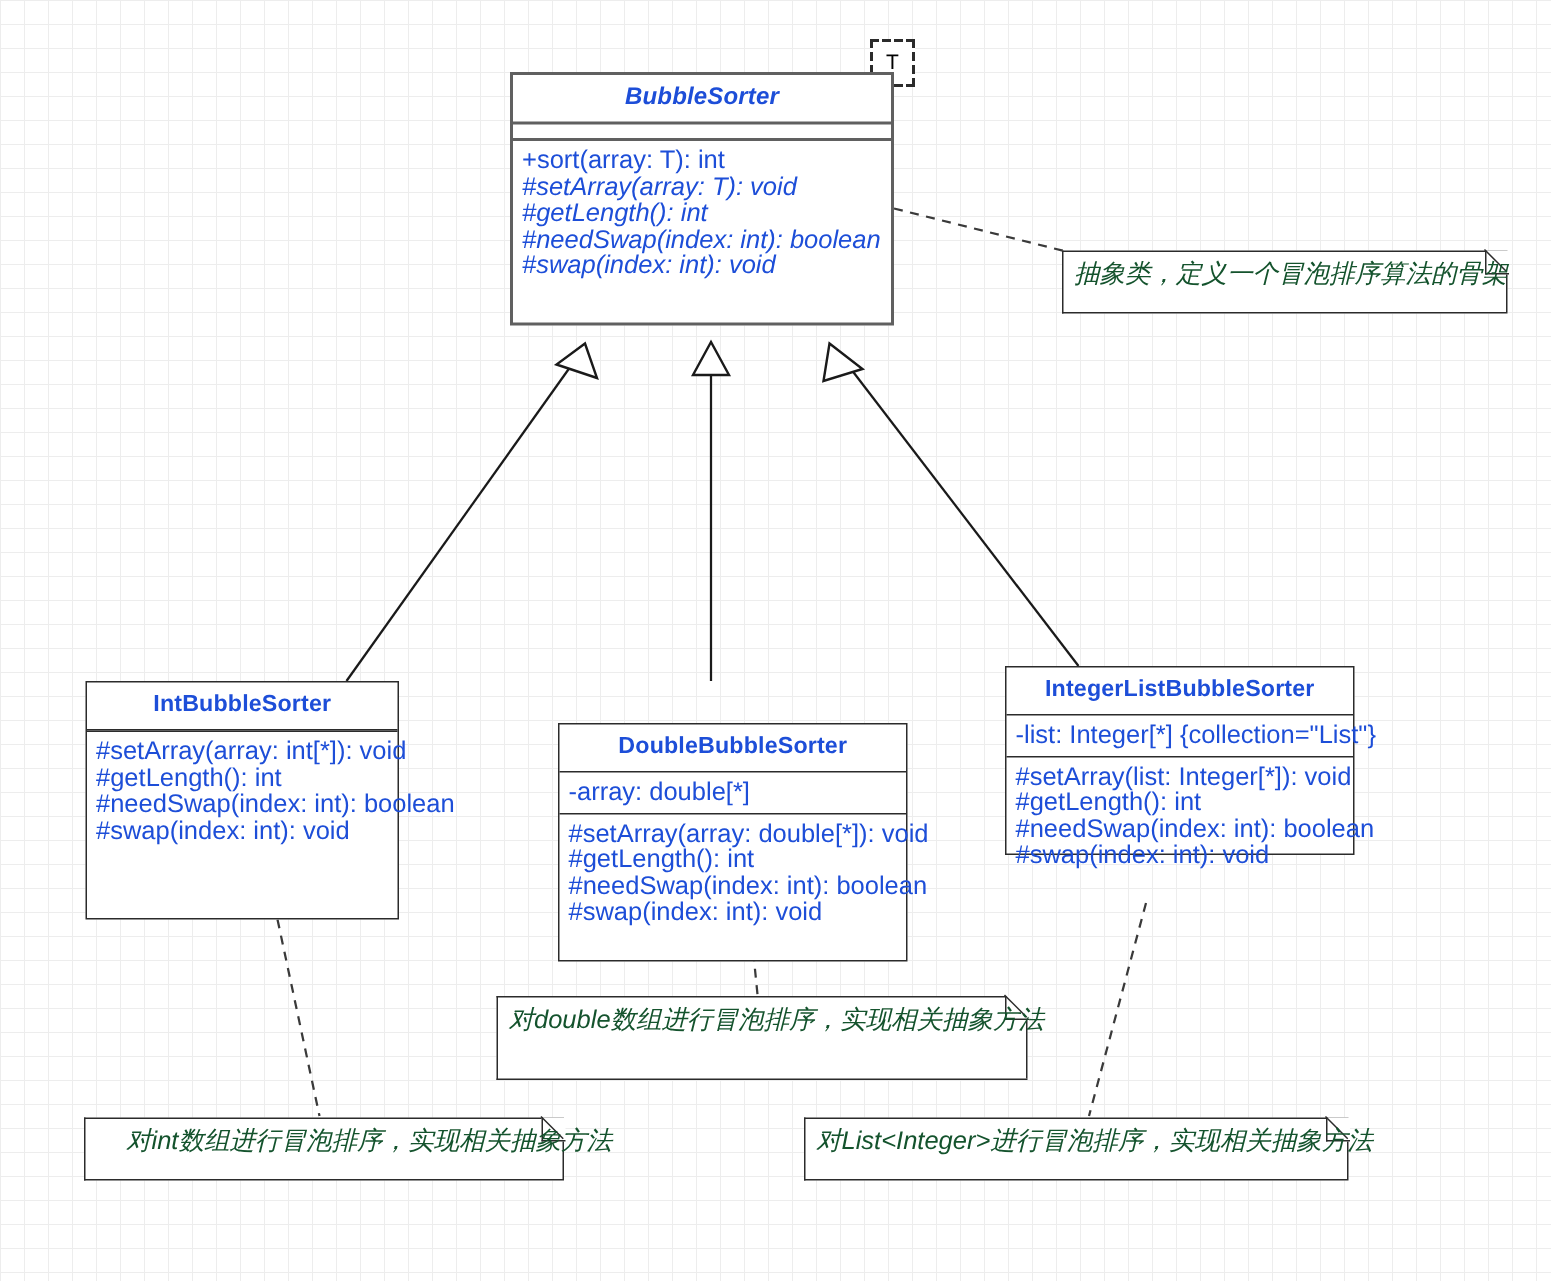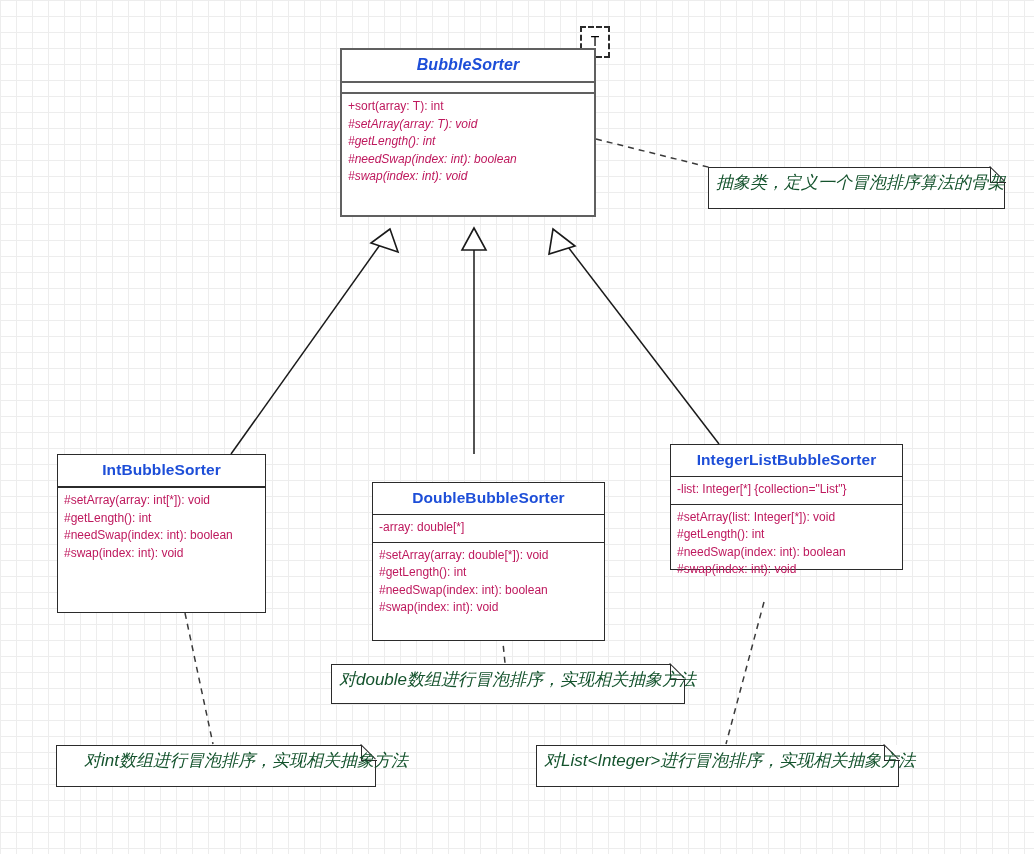--- a/index.html
+++ b/index.html
@@ -55,23 +55,23 @@
   }
   .cls-sep {
     border-top: 2px solid #606060;
     height: 0;
   }
   .cls-sep.thin {
     border-top: 1.6px solid #2b2b2b;
   }
   .cls-compartment {
     padding: 4px 6px 5px 6px;
-    font-size: 12px;
+    font-size: 17px;
     line-height: 17.5px;
-    color: #be185d;
+    color: #1d4ed8;
   }
   .cls-compartment.empty {
     padding: 0;
     height: 9px;
   }
   .cls-compartment.ops {
     flex: 1 1 auto;
   }
   .member {
     white-space: pre;
@@ -237,21 +237,21 @@
   </div>
 
   <div class="uml-note" style="left:708px; top:167px; width:297px; height:42px;">
     <div class="note-body">
       <div class="note-right-edge"></div>
       <div class="note-fold"></div>
       <div class="note-text">抽象类，定义一个冒泡排序算法的骨架</div>
     </div>
   </div>
 
-  <div class="uml-note" style="left:331px; top:664px; width:354px; height:40px;">
+  <div class="uml-note" style="left:331px; top:664px; width:354px; height:56px;">
     <div class="note-body">
       <div class="note-right-edge"></div>
       <div class="note-fold"></div>
       <div class="note-text">对double数组进行冒泡排序，实现相关抽象方法</div>
     </div>
   </div>
 
   <div class="uml-note" style="left:56px; top:745px; width:320px; height:42px;padding-left:20px;">
     <div class="note-body">
       <div class="note-right-edge"></div>

